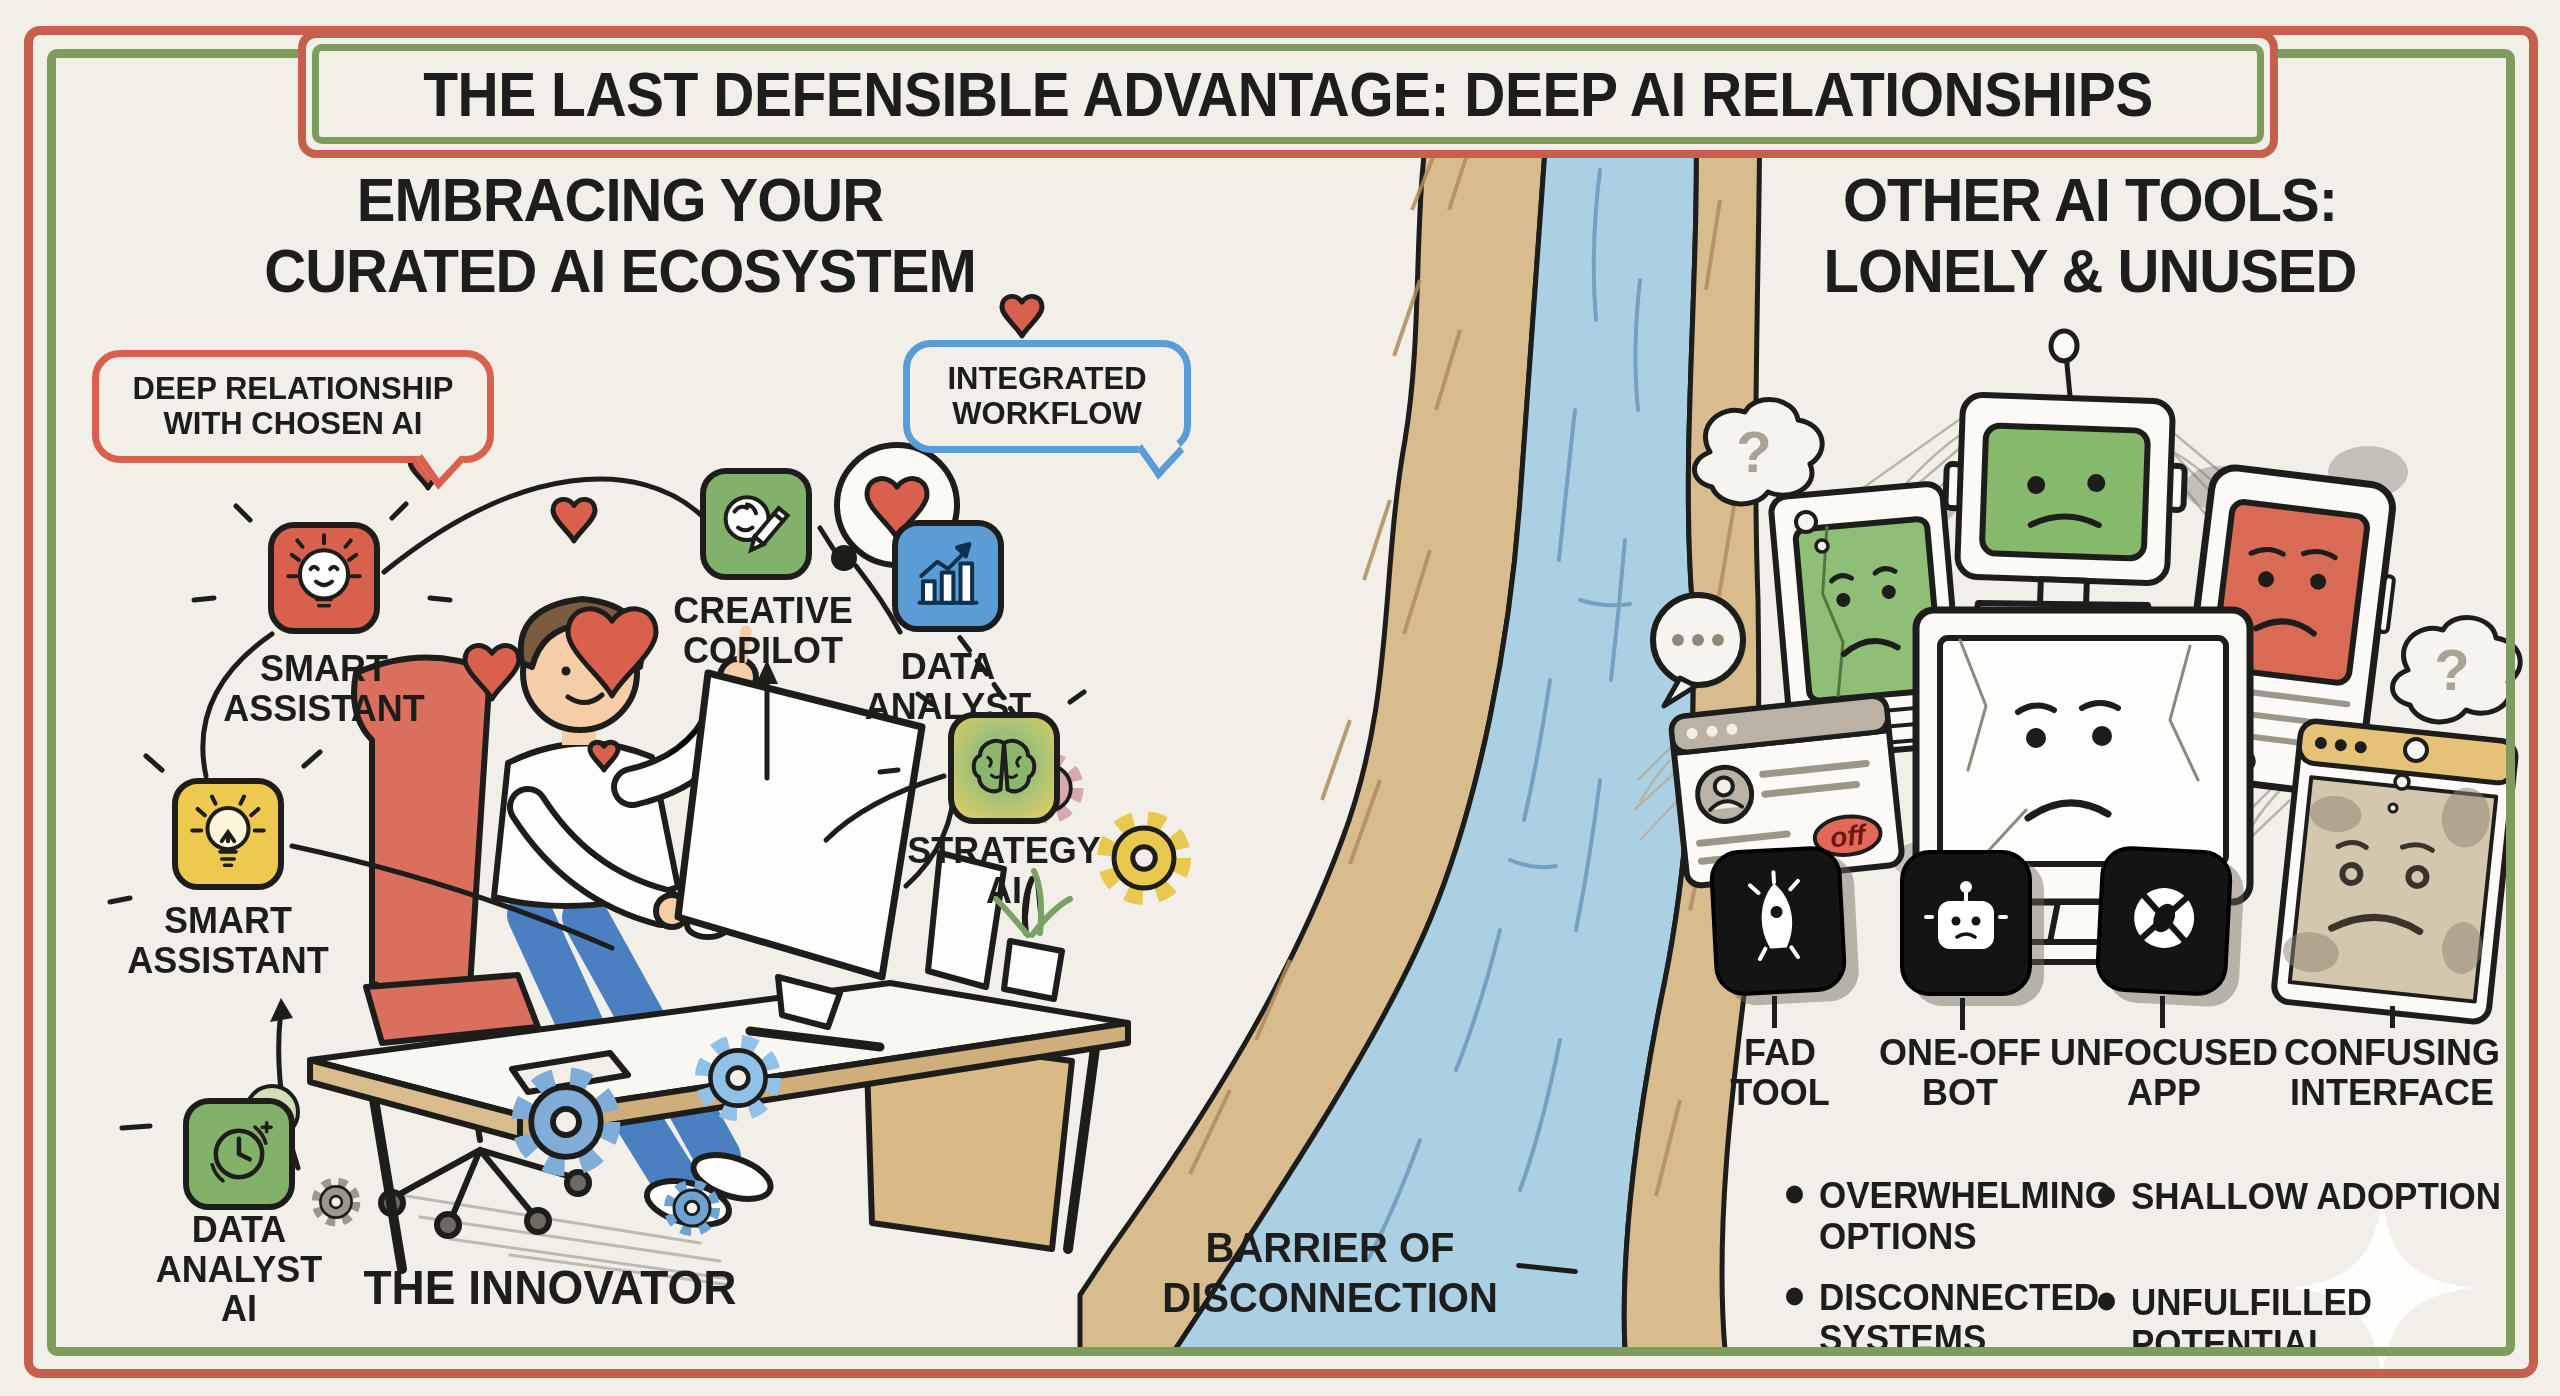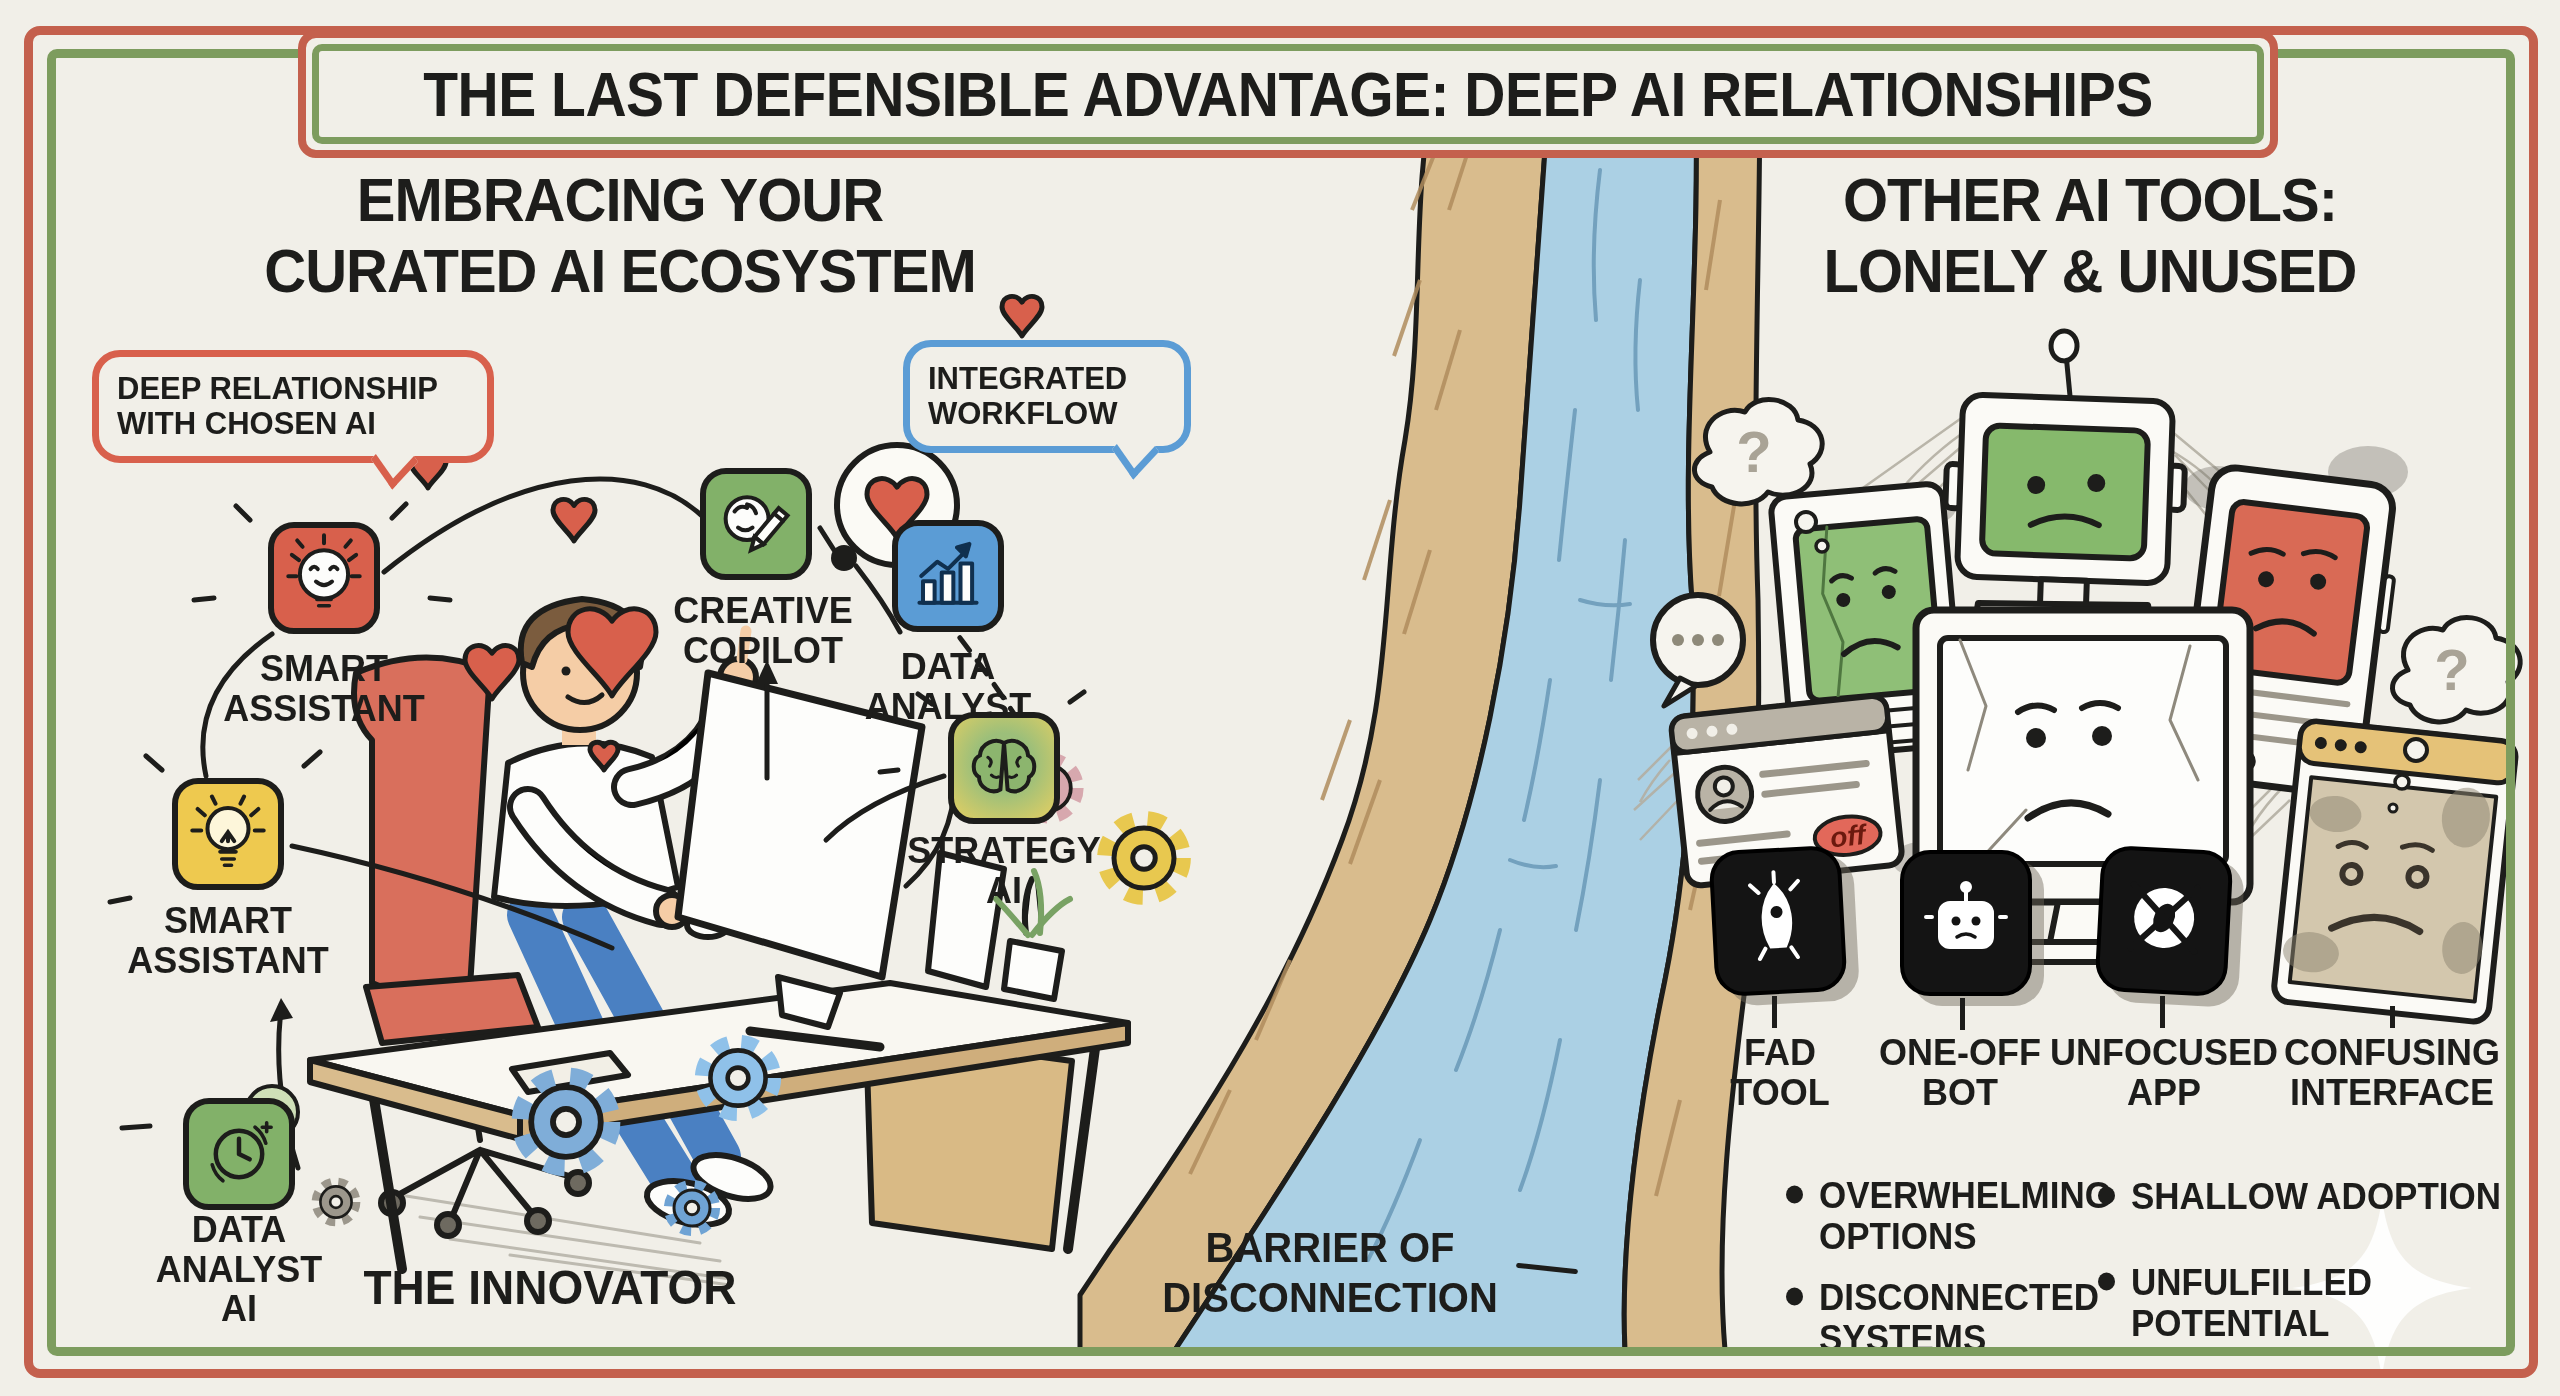--- a/index.html
+++ b/index.html
@@ -21,21 +21,21 @@
   .banner h1{margin:0;font-size:57px;font-weight:700;letter-spacing:-0.5px;white-space:nowrap;
     transform:scaleY(1.12);}
 
   .heading{position:absolute;z-index:3;font-weight:700;font-size:58px;line-height:1.16;text-align:center;
     white-space:pre-line;letter-spacing:-1px;transform:scaleY(1.05);}
   .heading.left{left:190px;top:168px;width:860px;}
   .heading.right{left:1778px;top:168px;width:624px;}
 
   
   .bubble{position:absolute;z-index:3;border:7px solid;border-radius:28px;background:var(--paper,#f1efe8);
-    padding:14px 18px;font-weight:700;font-size:31px;line-height:1.14;box-sizing:border-box;}
+    padding:14px 18px;font-weight:700;font-size:31px;line-height:1.14;text-align:center;box-sizing:border-box;}
   .bubble::after{content:"";position:absolute;bottom:-23px;width:30px;height:30px;background:var(--paper,#f1efe8);
     border-bottom:7px solid;border-right:7px solid;border-color:inherit;transform:rotate(55deg) skewX(12deg);}
   .b-red{border-color:var(--accent-red,#d8604c);}
   .b-yellow{border-color:var(--accent-yellow,#eec94f);}
   .b-blue{border-color:var(--accent-blue,#5b9cd5);}
 
   
   .chip{position:absolute;z-index:3;width:112px;height:112px;border:6px solid var(--ink,#1d1d1b);
     border-radius:26px;box-sizing:border-box;}
   .chip svg{left:0;top:0;width:100%;height:100%;}
@@ -512,21 +512,21 @@
   <div class="tool-label" style="left:2278px;top:1034px;width:228px;">CONFUSING INTERFACE</div>
 
   <div class="bullets" style="left:1786px;top:1176px;width:330px;">
     <div class="bullet">
         <span>OVERWHELMING OPTIONS</span>
       </div>
     <div class="bullet">
         <span>DISCONNECTED SYSTEMS</span>
       </div>
   </div>
-  <div class="bullets" style="left:2098px;top:1176px;width:430px;gap:48px;">
+  <div class="bullets" style="left:2098px;top:1176px;width:430px;gap:68px;">
     <div class="bullet">
         <span>SHALLOW ADOPTION</span>
       </div>
     <div class="bullet">
         <span>UNFULFILLED POTENTIAL</span>
       </div>
   </div>
 
 </div>
 

